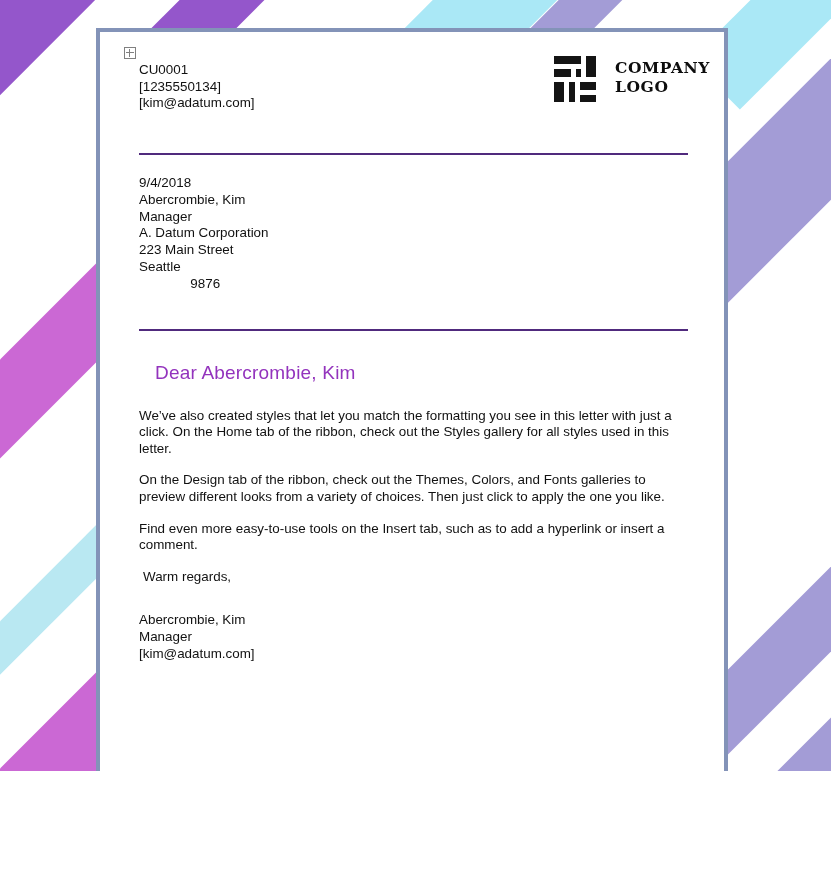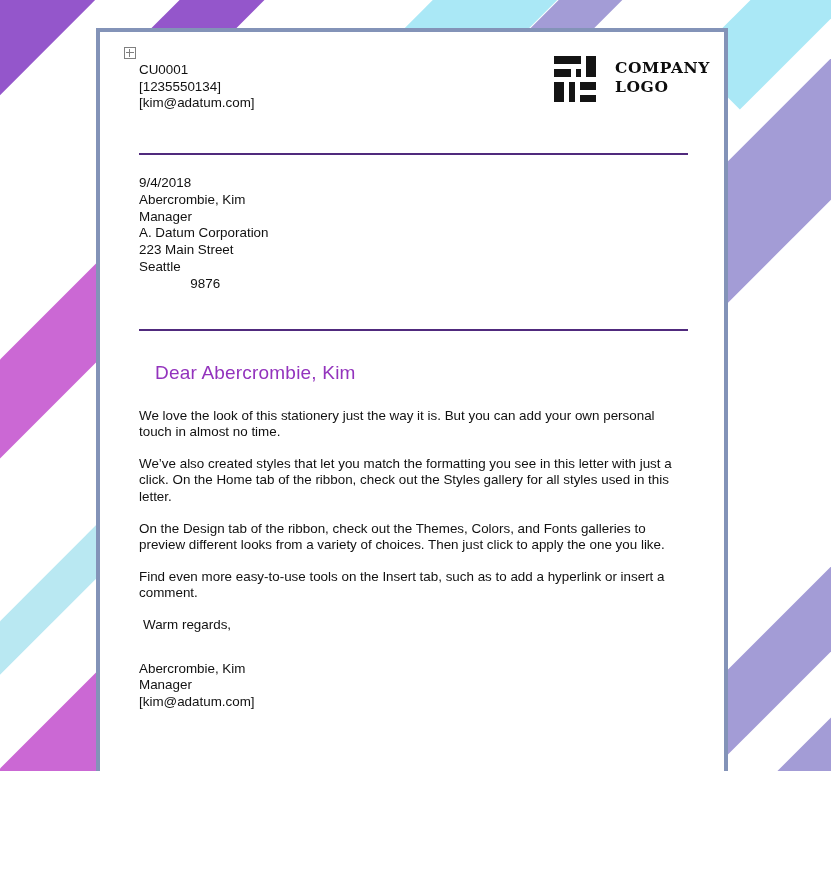--- a/index.html
+++ b/index.html
@@ -144,21 +144,20 @@
       <div>A. Datum Corporation</div>
       <div>223 Main Street</div>
       <div>Seattle</div>
       <div class="zip">9876</div>
     </div>
 
     <div class="rule rule2"></div>
 
     <div class="letter-body">
       <h1 class="salutation">Dear Abercrombie, Kim</h1>
-      <p>We love the look of this stationery just the way it is. But you can add your own personal touch in almost no time.</p>
       <p>We’ve also created styles that let you match the formatting you see in this letter with just a click. On the Home tab of the ribbon, check out the Styles gallery for all styles used in this letter.</p>
       <p>On the Design tab of the ribbon, check out the Themes, Colors, and Fonts galleries to preview different looks from a variety of choices. Then just click to apply the one you like.</p>
       <p>Find even more easy-to-use tools on the Insert tab, such as to add a hyperlink or insert a comment.</p>
       <p class="closing">Warm regards,</p>
       <div class="signature">
         <div>Abercrombie, Kim</div>
         <div>Manager</div>
         <div>[kim@adatum.com]</div>
       </div>
     </div>

